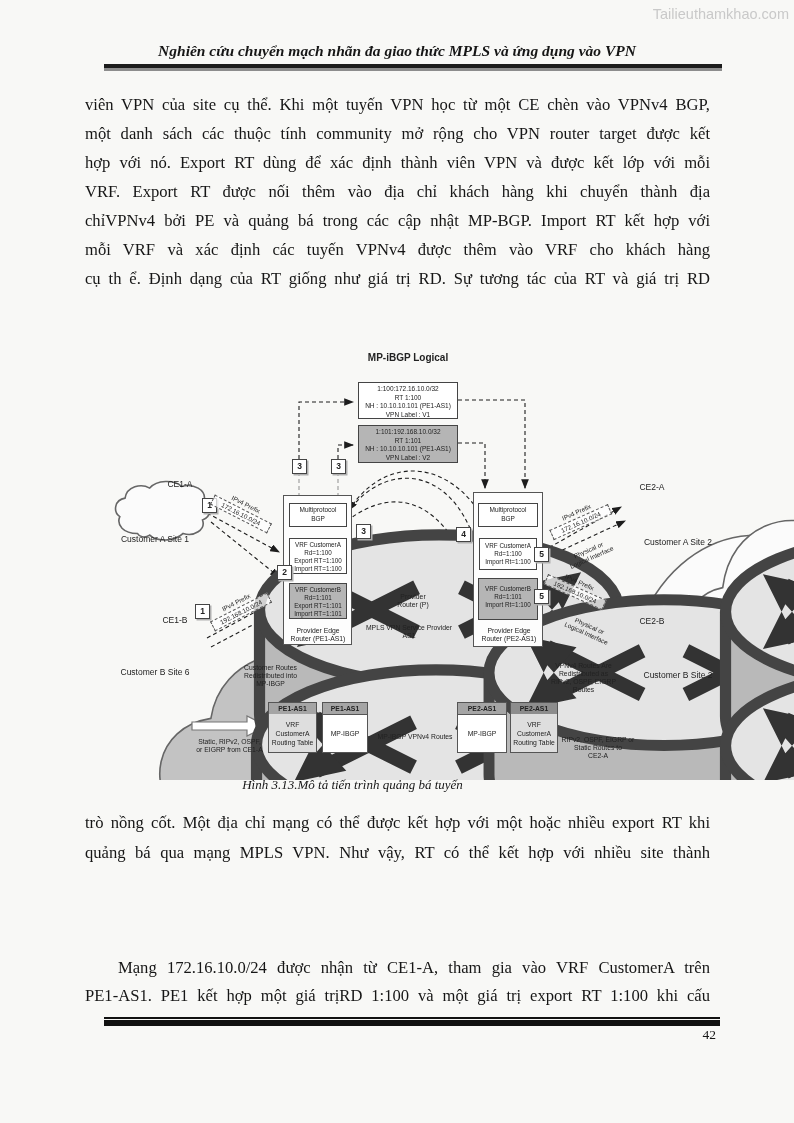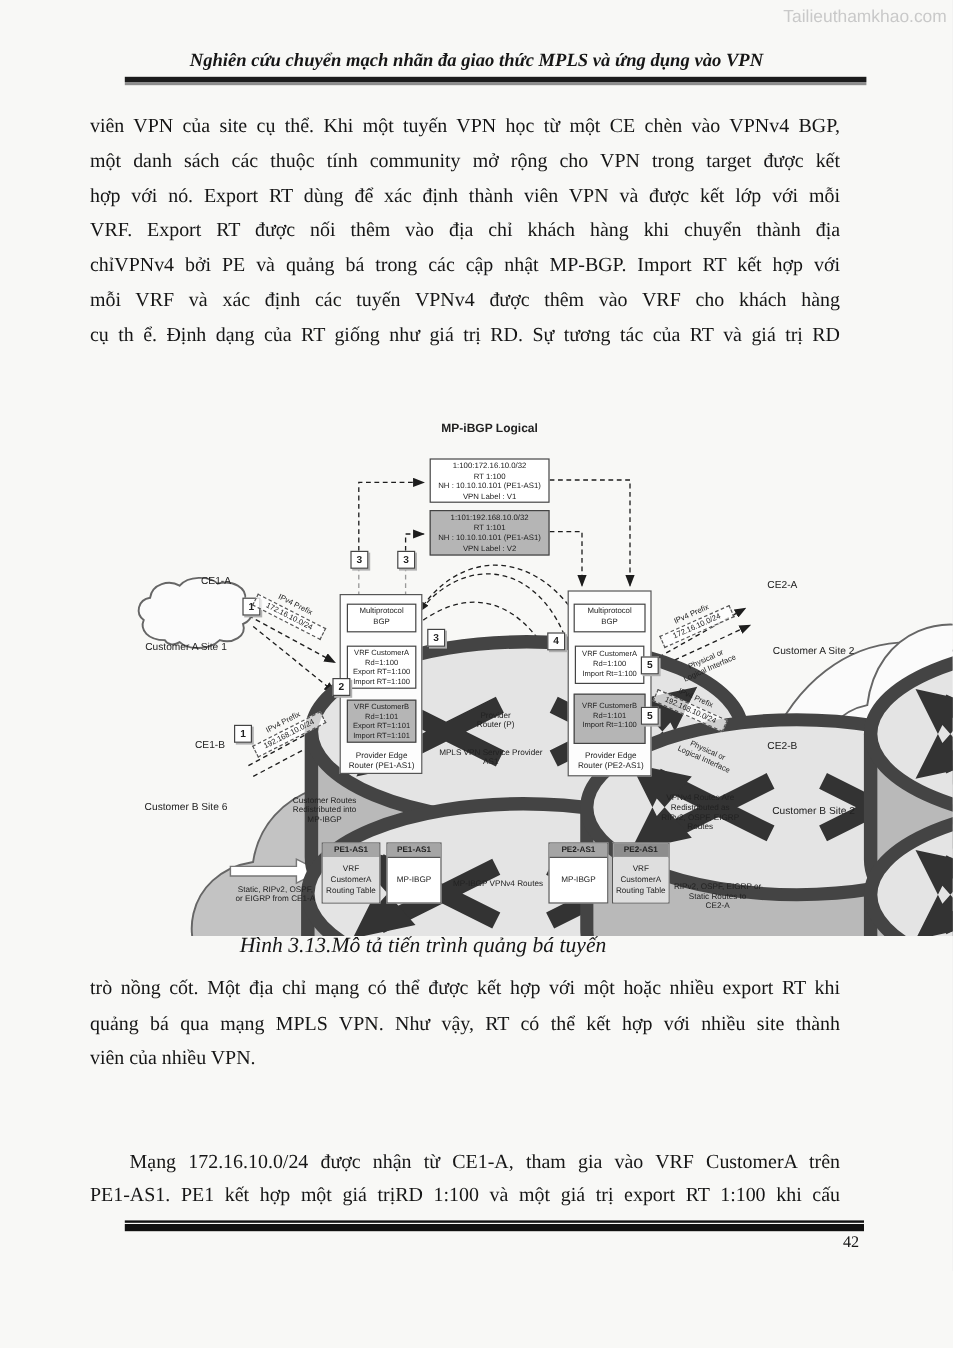--- a/index.html
+++ b/index.html
@@ -5,25 +5,25 @@
   html,body{margin:0;padding:0;}
   body{background:#e8e8e8;}
   #page{position:relative;width:794px;height:1123px;background:#f8f8f6;margin:0 auto;overflow:hidden;
         font-family:"Liberation Serif",serif;color:#161616;}
   .abs{position:absolute;}
   
   #watermark{top:6px;right:5px;font-family:"Liberation Sans",sans-serif;font-size:14.5px;color:#c9c9c9;}
   #doc-title{top:42px;left:72px;width:650px;text-align:center;font-size:15.5px;font-weight:bold;font-style:italic;}
   .rule-top{top:64px;left:104px;width:618px;height:7px;background:linear-gradient(#1c1c1c 0 57%,#8d8d8d 57% 100%);}
   
-  .textcol{left:75px;width:625px;font-size:16.6px;}
+  .textcol{left:85px;width:625px;font-size:16.6px;}
   .jline{height:29px;line-height:29px;text-align:justify;text-align-last:justify;white-space:nowrap;}
   .jline.end{text-align-last:left;}
   .jline.ind{padding-left:33px;}
-  #caption{top:777px;left:85px;width:535px;text-align:center;font-style:italic;font-size:18px;}
+  #caption{top:777px;left:85px;width:535px;text-align:center;font-style:italic;font-size:13px;}
   
   .rule-bot{top:1017px;left:104px;width:616px;border-top:2px solid #111;}
   .rule-bot .thick{margin-top:1px;height:6px;background:#111;}
   #pagenum{top:1027px;right:78px;font-size:13.5px;}
   
   #diagram{left:95px;top:350px;width:700px;height:430px;font-family:"Liberation Sans",sans-serif;color:#222;}
   #diagram svg{position:absolute;left:0;top:0;}
   .ml{white-space:pre-line;}
   .dbox{position:absolute;border:1px solid #444;background:#fff;text-align:center;font-size:6.5px;line-height:8.5px;white-space:pre-line;padding-top:2px;box-sizing:border-box;}
   .gray{background:#b5b5b5;}
@@ -45,21 +45,21 @@
 <body>
 
 <div id="page">
 
   <div class="abs" id="watermark">Tailieuthamkhao.com</div>
   <div class="abs" id="doc-title">Nghiên cứu chuyển mạch nhãn đa giao thức MPLS và ứng dụng vào VPN</div>
   <div class="abs rule-top"></div>
 
   <div class="abs textcol" style="top:90px;">
     <div class="jline">viên VPN của site cụ thể. Khi một tuyến VPN học từ một CE chèn vào VPNv4 BGP,</div>
-    <div class="jline">một danh sách các thuộc tính community mở rộng cho VPN trong target được kết</div>
+    <div class="jline">một danh sách các thuộc tính community mở rộng cho VPN router target được kết</div>
     <div class="jline">hợp với nó. Export RT dùng để xác định thành viên VPN và được kết lớp với mỗi</div>
     <div class="jline">VRF. Export RT được nối thêm vào địa chỉ khách hàng khi chuyển thành địa</div>
     <div class="jline">chỉVPNv4 bởi PE và quảng bá trong các cập nhật MP-BGP. Import RT kết hợp với</div>
     <div class="jline">mỗi VRF và xác định các tuyến VPNv4 được thêm vào VRF cho khách hàng</div>
     <div class="jline">cụ th ể. Định dạng của RT giống như giá trị RD. Sự tương tác của RT và giá trị RD</div>
   </div>
 
   <div class="abs" id="diagram">
     <svg width="700" height="430" viewBox="0 0 700 430">
       <defs>
@@ -256,21 +256,20 @@
     <div class="lbl sm" style="left:458px;top:386px;width:90px;">RIPv2, OSPF, EIGRP or
 Static Routes to
 CE2-A</div>
   </div>
 
   <div class="abs" id="caption">Hình 3.13.Mô tả tiến trình quảng bá tuyến</div>
 
   <div class="abs textcol" style="top:808px;">
     <div class="jline" style="height:29.7px;line-height:29.7px;">trò nồng cốt. Một địa chỉ mạng có thể được kết hợp với một hoặc nhiều export RT khi</div>
     <div class="jline" style="height:29.7px;line-height:29.7px;">quảng bá qua mạng MPLS VPN. Như vậy, RT có thể kết hợp với nhiều site thành</div>
-    <div class="jline end" style="height:29.7px;line-height:29.7px;">viên của nhiều VPN.</div>
   </div>
 
   <div class="abs textcol" style="top:954px;">
     <div class="jline ind" style="height:28px;line-height:28px;">Mạng 172.16.10.0/24 được nhận từ CE1-A, tham gia vào VRF CustomerA trên</div>
     <div class="jline" style="height:28px;line-height:28px;">PE1-AS1. PE1 kết hợp một giá trịRD 1:100 và một giá trị export RT 1:100 khi cấu</div>
   </div>
 
   <div class="abs rule-bot">
       <div class="thick"></div>
     </div>

